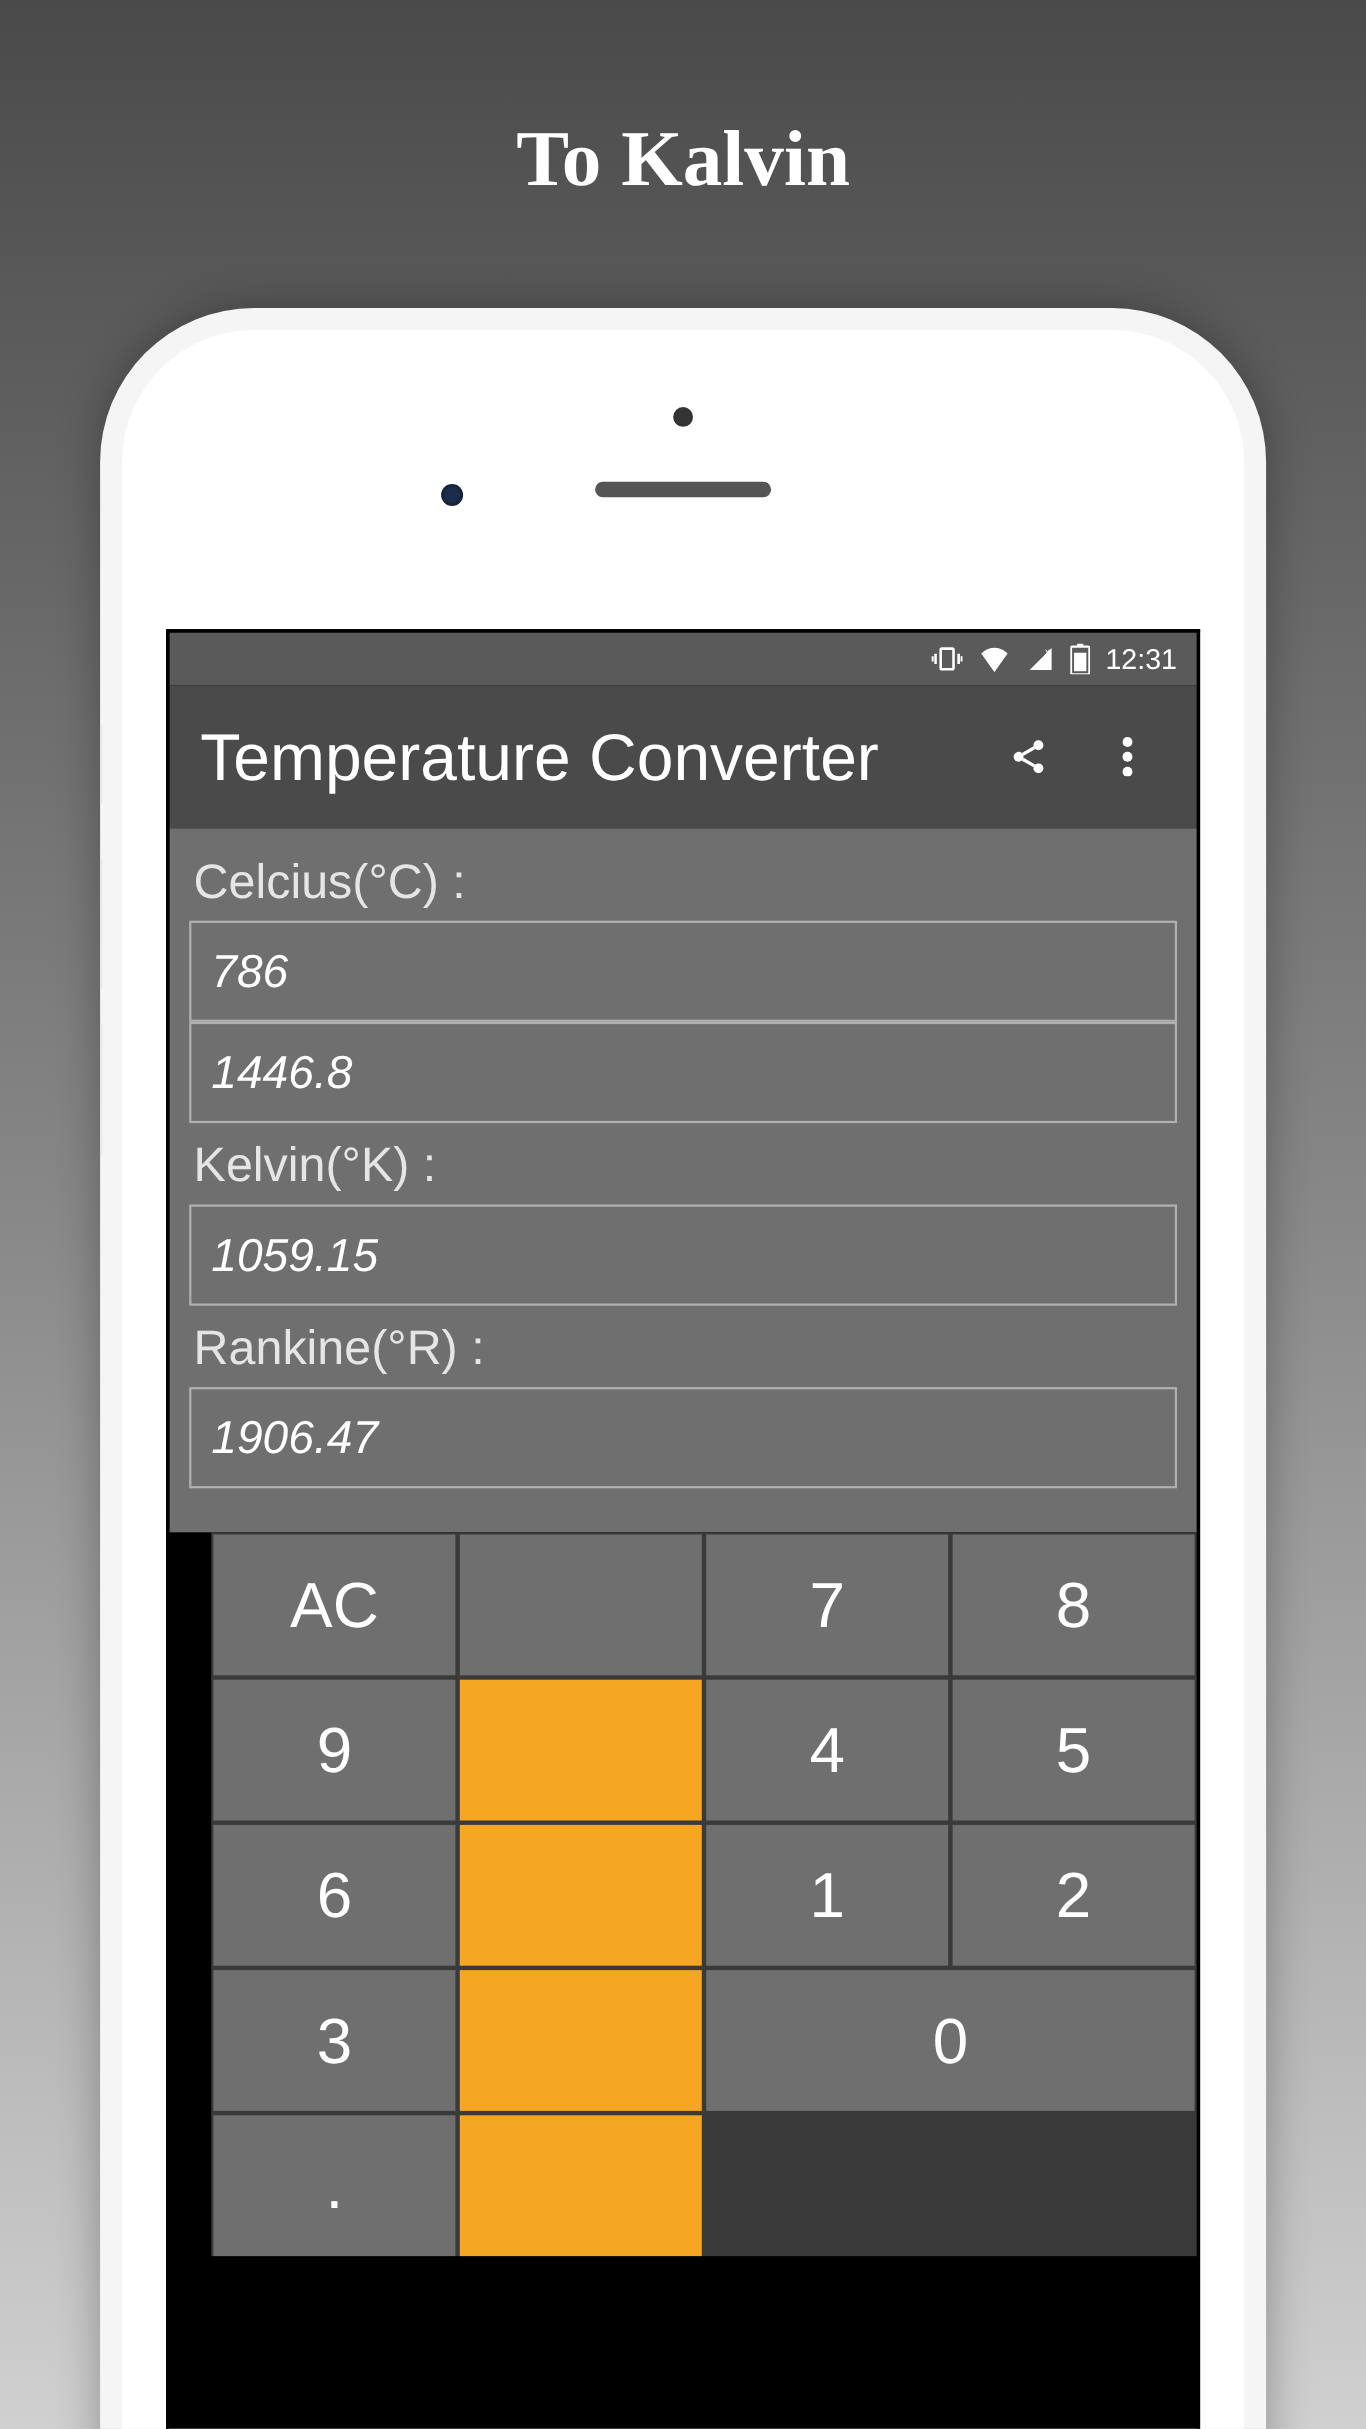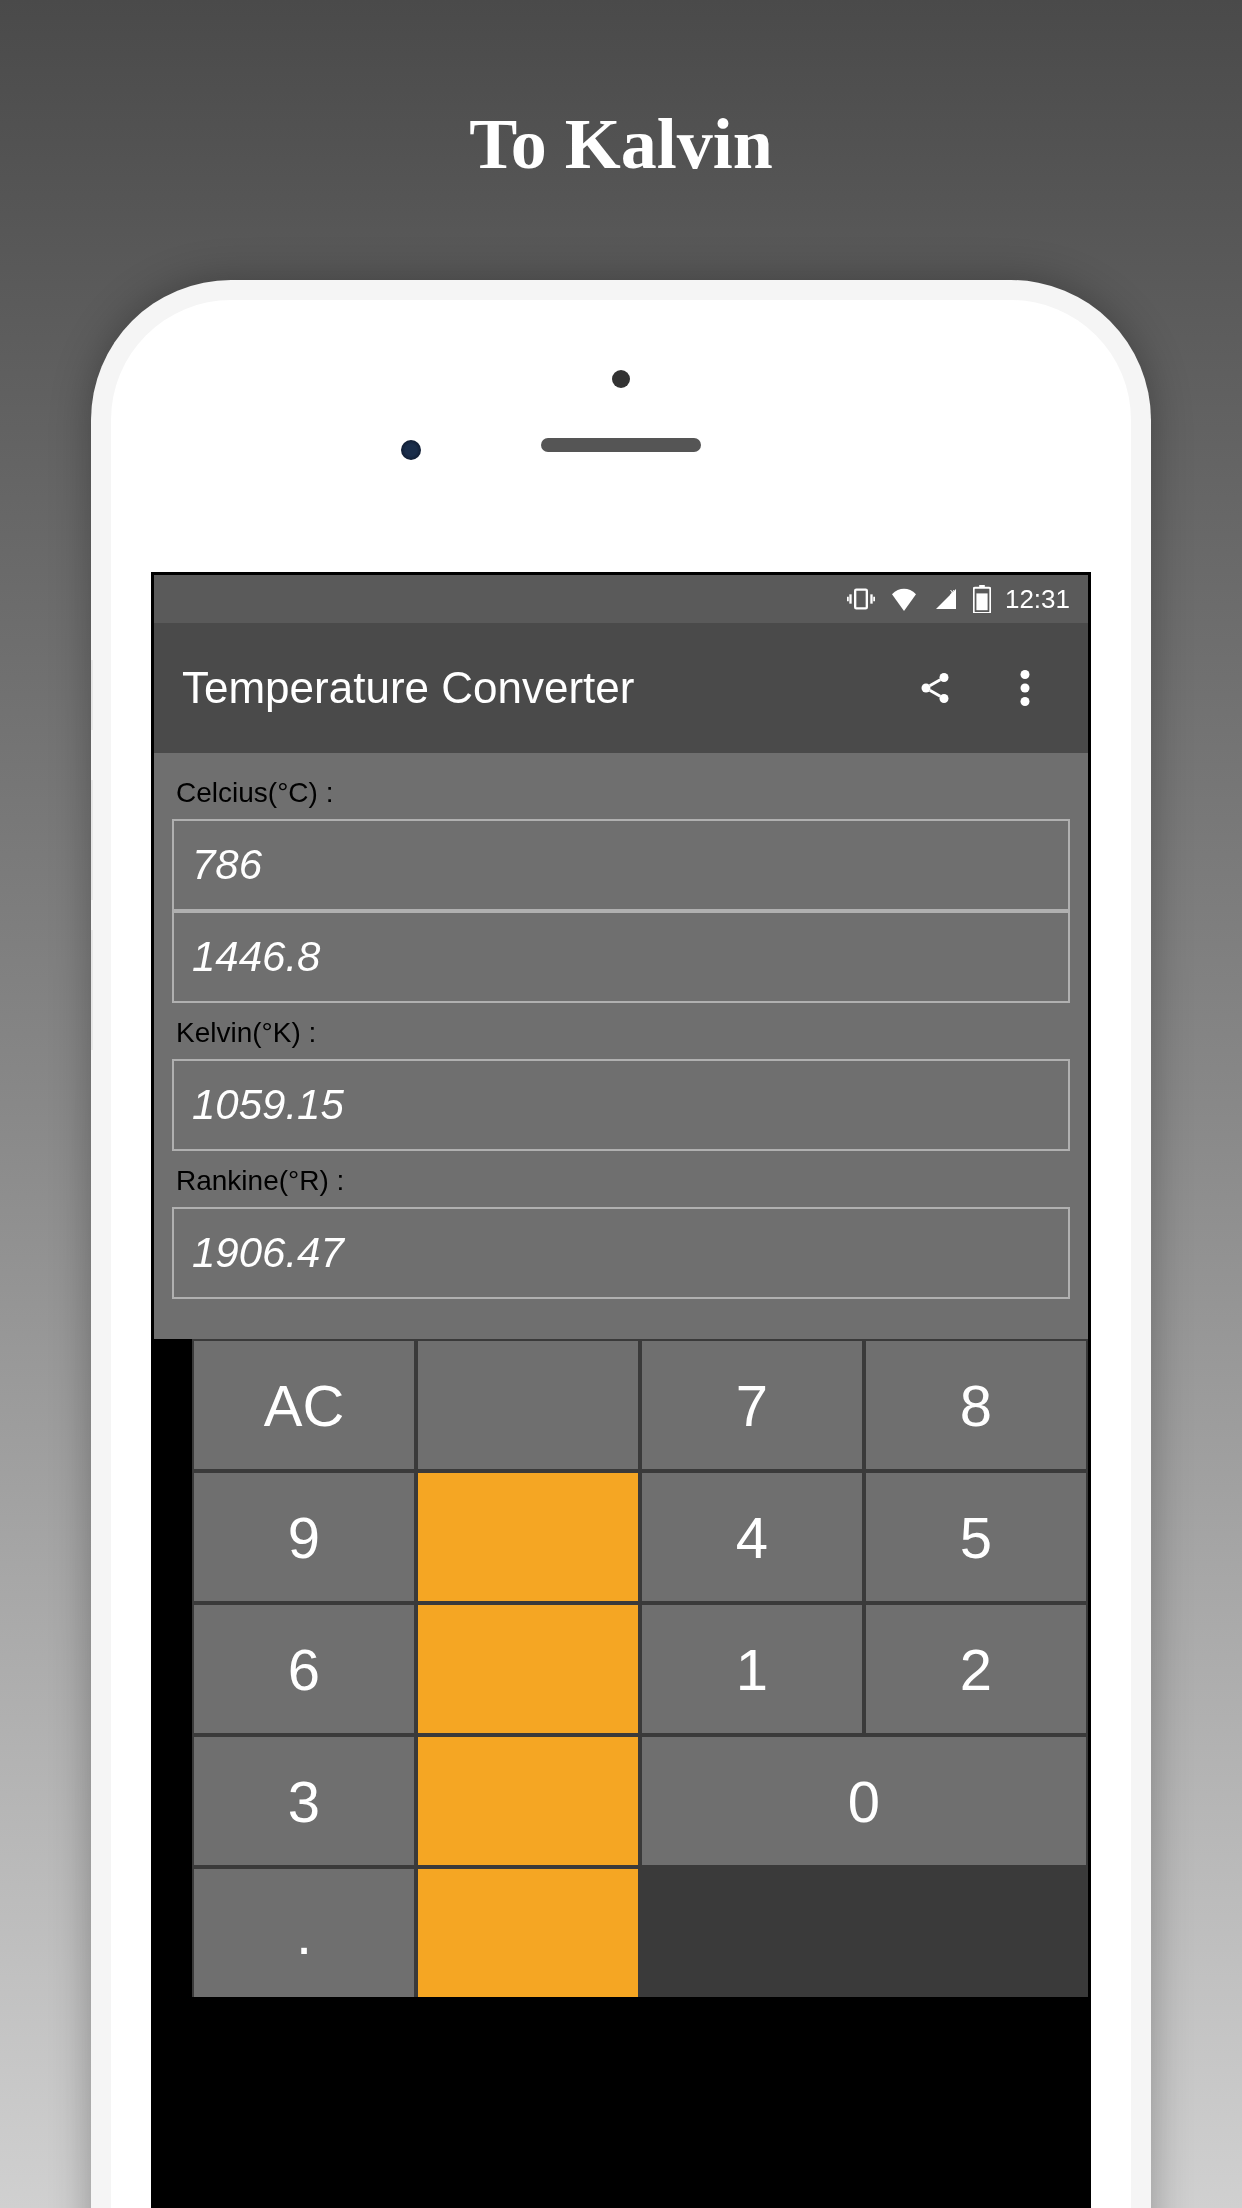--- a/index.html
+++ b/index.html
@@ -108,39 +108,39 @@
     }
     .app-bar {
       height: 130px;
       background: #4a4a4a;
       display: flex;
       align-items: center;
       padding: 0 28px;
       color: #fff;
     }
     .app-title {
-      font-size: 44px;
+      font-size: 60px;
       font-weight: 500;
       flex: 1;
     }
     .app-bar-icon {
       width: 70px;
       height: 70px;
       display: flex;
       align-items: center;
       justify-content: center;
       margin-left: 20px;
     }
     .content {
       background: #6f6f6f;
       padding: 10px 18px 40px 18px;
     }
     .field-label {
-      color: #000000;
-      font-size: 28px;
+      color: #e5e5e5;
+      font-size: 44px;
       padding: 14px 0 10px 4px;
     }
     .input-field {
       width: 100%;
       border: 2px solid #b0b0b0;
       background: transparent;
       color: #fff;
       font-size: 42px;
       padding: 20px 18px;
       outline: none;

